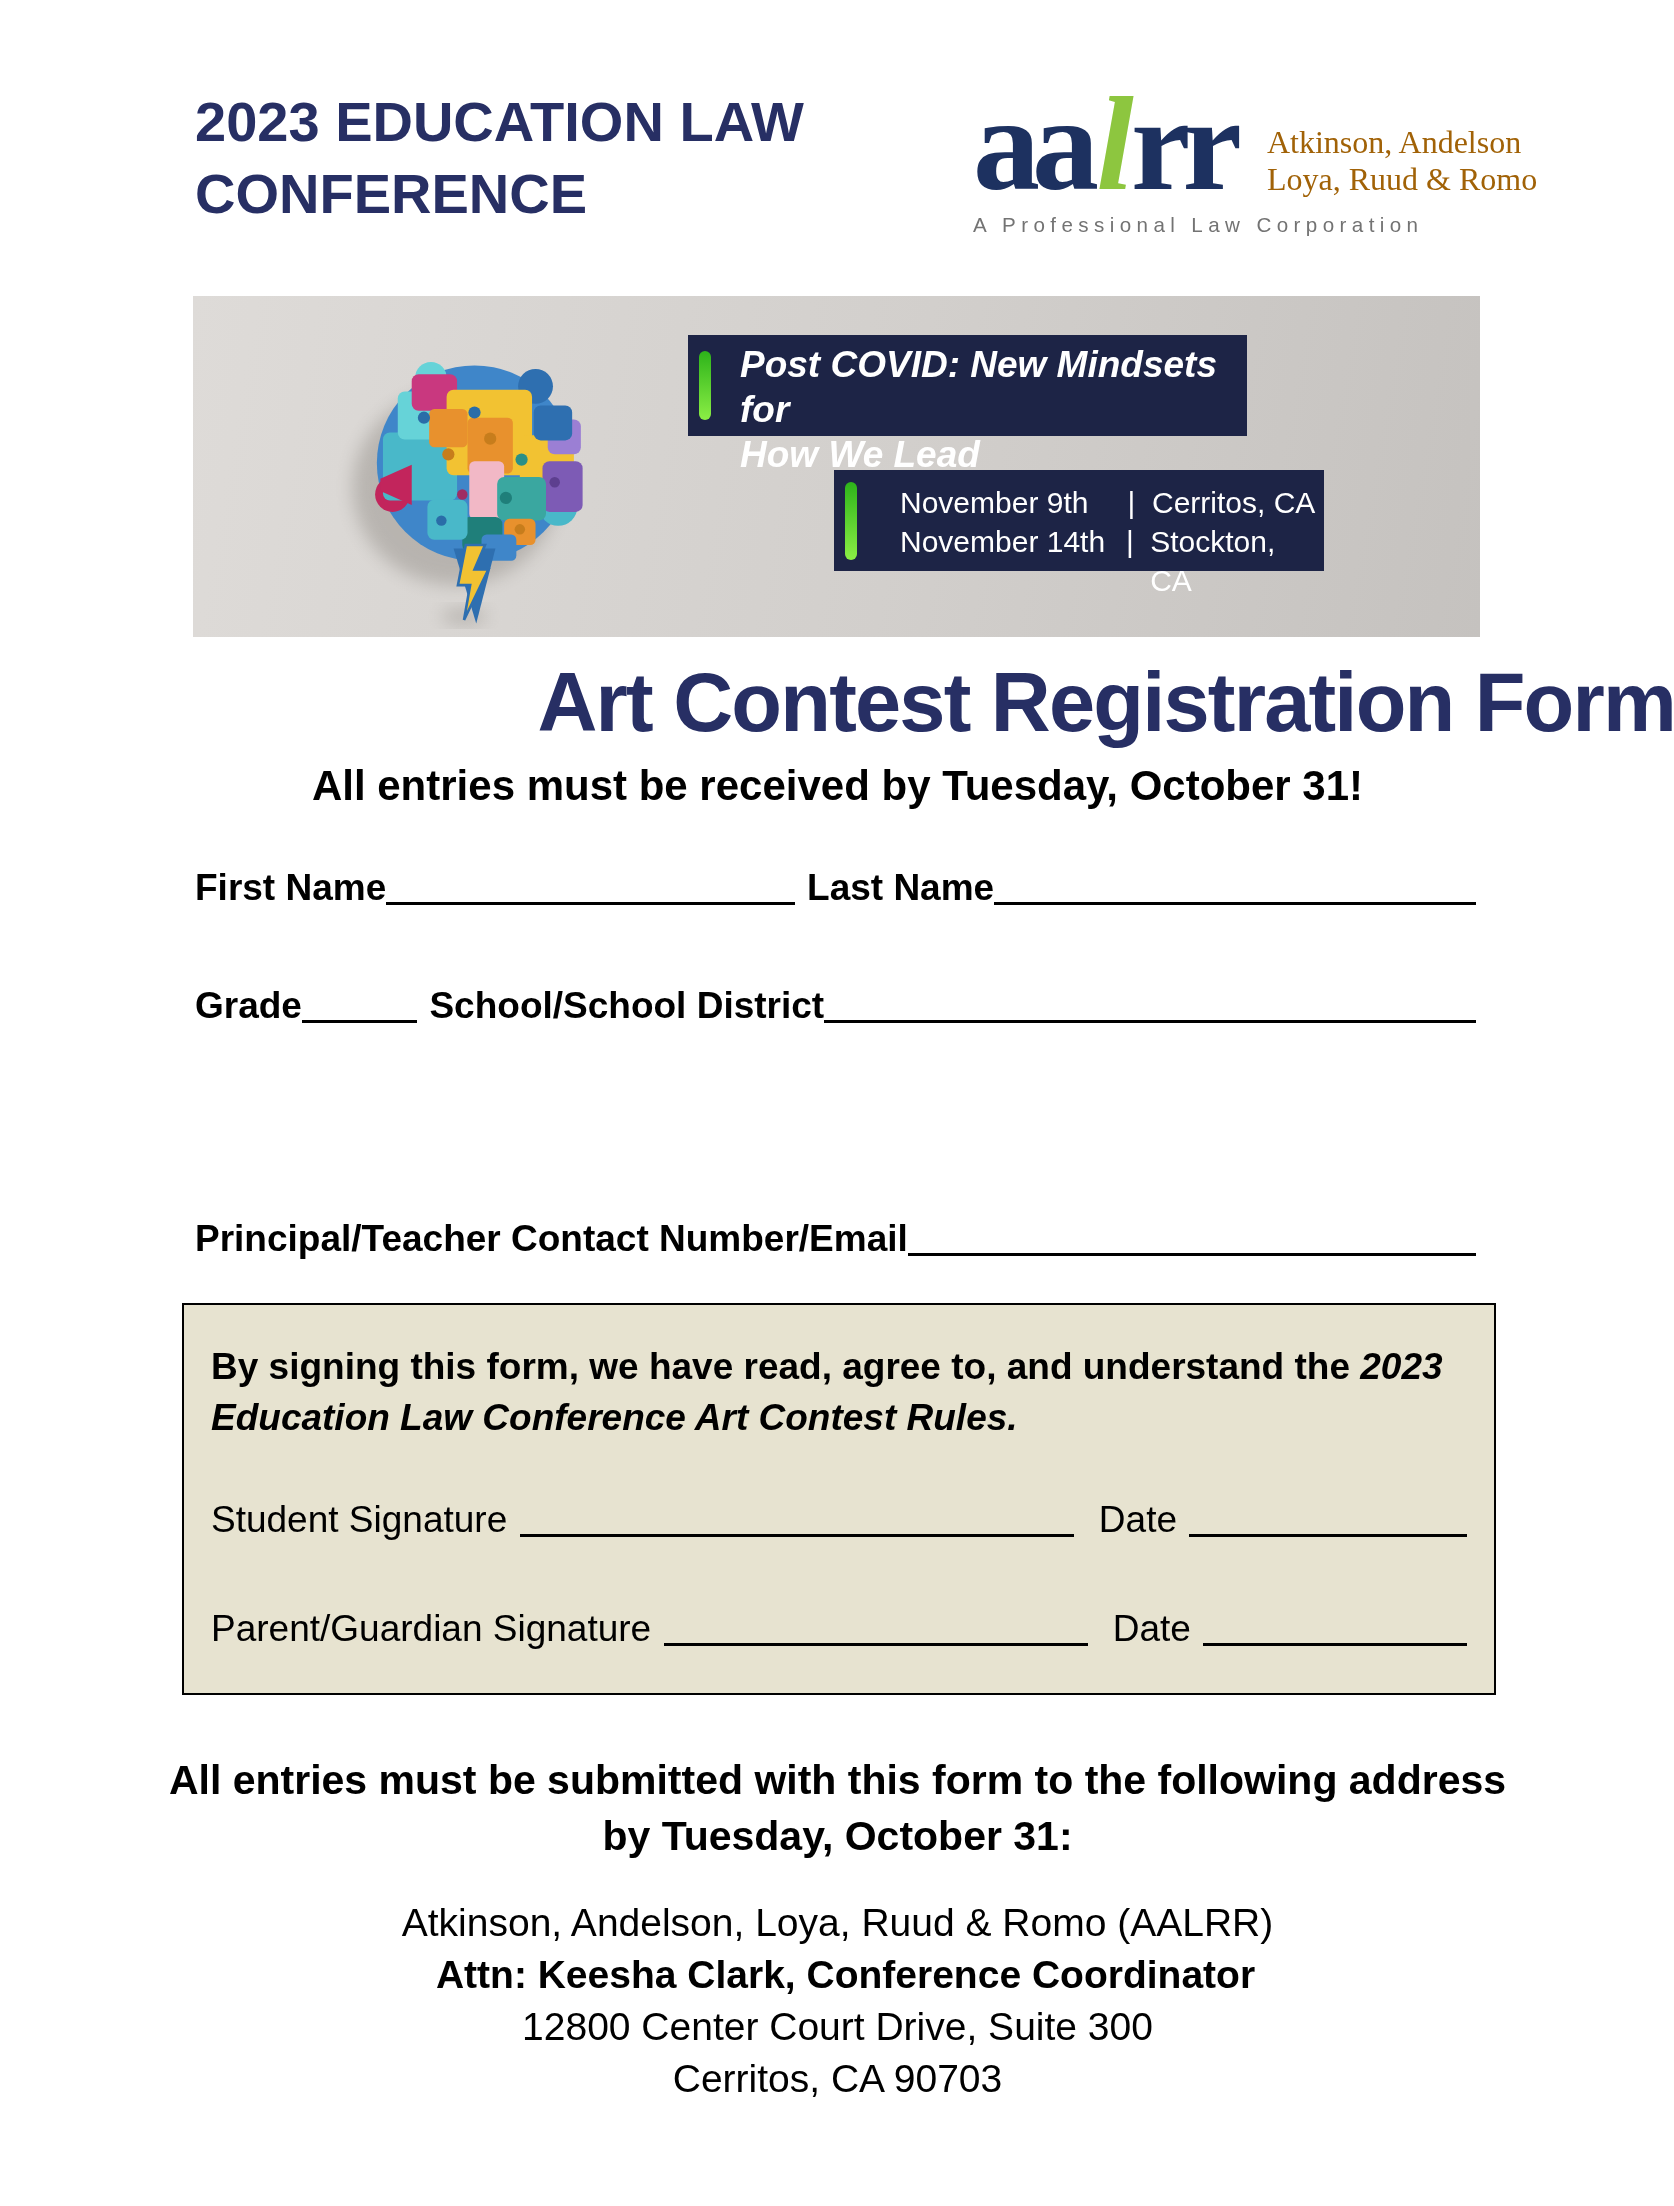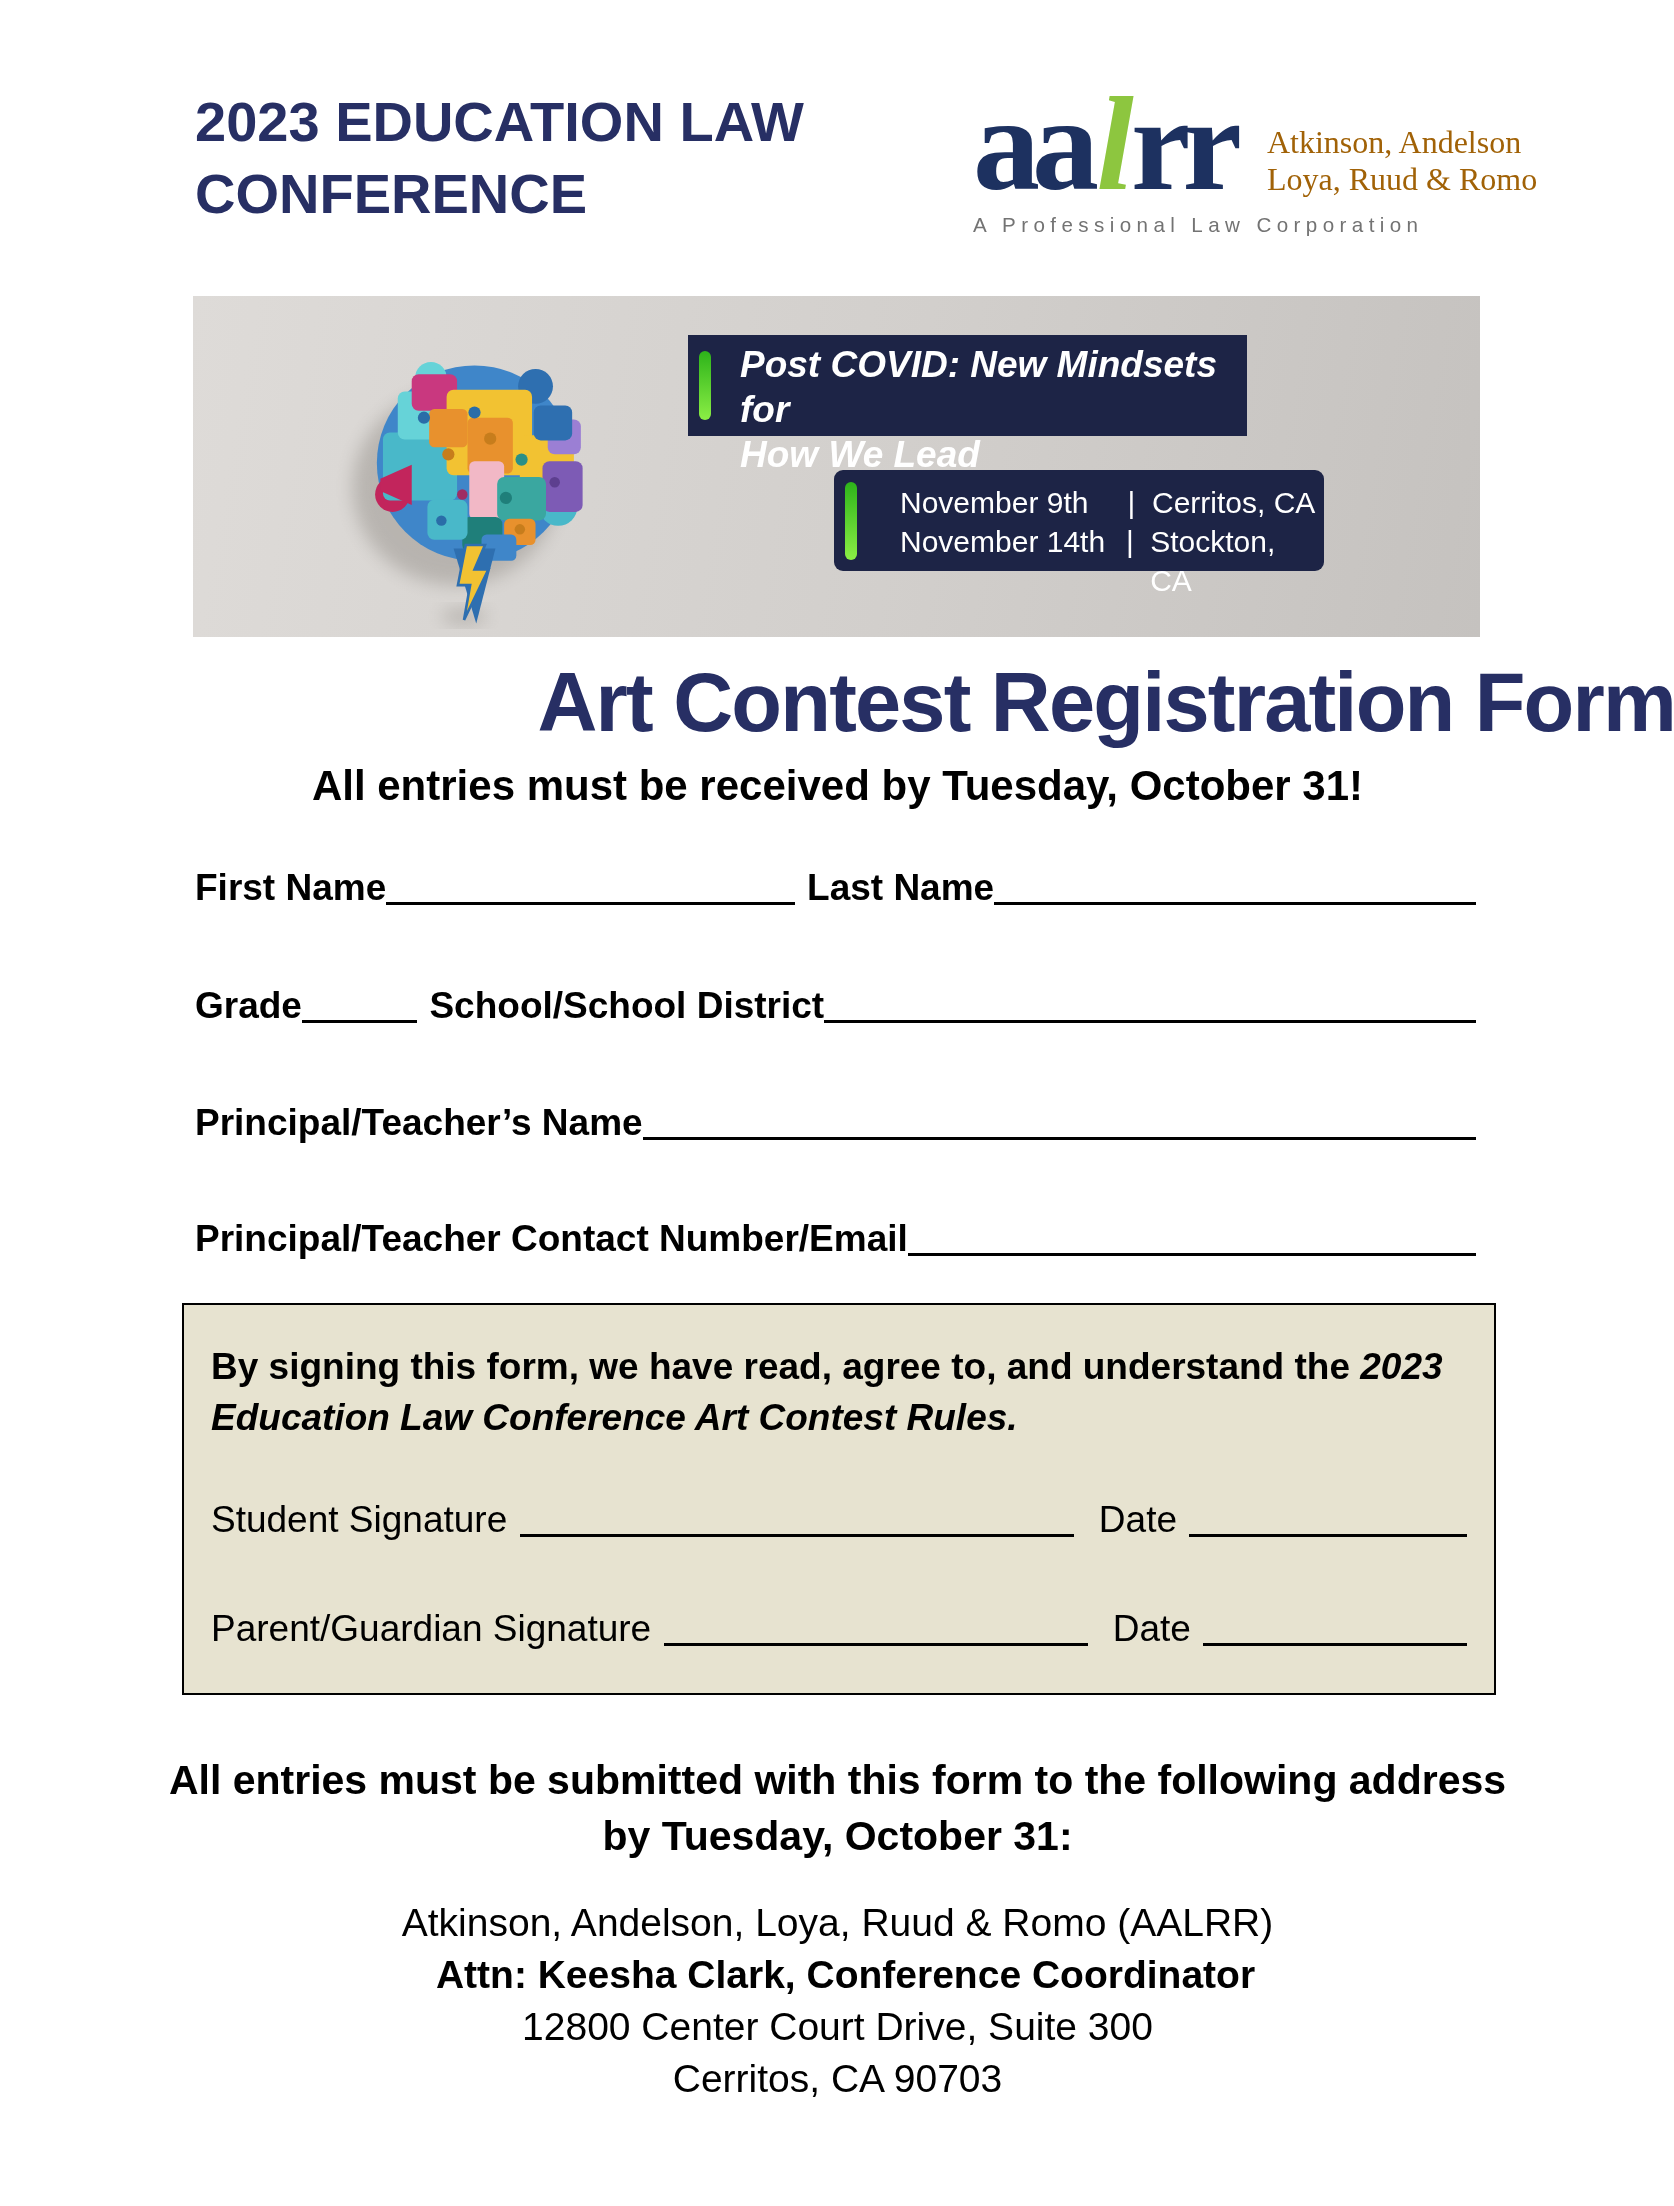--- a/index.html
+++ b/index.html
@@ -16,21 +16,21 @@
   .wordmark .green-l{color:#8dc63f;font-style:italic;padding:0 5.4px;}
   .firm{font-family:"Liberation Serif","DejaVu Serif",serif;color:#a16207;font-size:32px;
         line-height:37px;margin:36px 12px 0 16px;white-space:nowrap;}
   .tagline{margin-top:12.5px;font-size:20.6px;color:#737373;letter-spacing:5.4px;white-space:nowrap;}
 
   
   .banner{position:absolute;left:193px;top:296px;width:1287px;height:341px;overflow:hidden;
           background:linear-gradient(100deg,#dedbd8 0%,#d2cfcc 55%,#c5c2bf 100%);}
   .brain{position:absolute;left:142px;top:36px;width:279px;height:297px;}
   .topic-box{position:absolute;left:495px;top:39px;width:559px;height:101px;background:#1d2446;}
-  .dates-box{position:absolute;left:641px;top:174px;width:490px;height:101px;background:#1d2446;border-radius:9px;}
+  .dates-box{position:absolute;left:641px;top:174px;width:490px;height:101px;background:#1d2446;}
   .accent-bar{position:absolute;left:10.7px;width:12.5px;border-radius:7.2px;
               background:linear-gradient(180deg,#2db31a 0%,#8bee45 100%);}
   .topic-box .accent-bar{top:16px;height:69px;}
   .dates-box .accent-bar{top:11.6px;height:78px;}
   .topic-text{margin:7.2px 0 0 52px;color:#fff;font-weight:700;font-style:italic;
               font-size:37px;line-height:45px;}
   .dates-rows{margin:12.5px 0 0 66px;color:#fff;font-size:30px;line-height:39px;}
   .date-row{display:flex;}
   .date-col{width:211px;}
   .pipe-col{width:41px;text-align:center;}
@@ -173,24 +173,20 @@
     <span class="fill grow2"></span>
   </div>
 
   <div class="field-row row2">
     <span>Grade</span>
     <span class="fill grade-fill"></span>
     <span class="label-gap">School/School District</span>
     <span class="fill grow"></span>
   </div>
 
-  <div class="field-row row3">
-    <span>Principal/Teacher’s Name</span>
-    <span class="fill grow"></span>
-  </div>
 
   <div class="field-row row4">
     <span>Principal/Teacher Contact Number/Email</span>
     <span class="fill grow"></span>
   </div>
 
   <div class="sig-box">
     <div class="agreement">
       <span>By signing this form, we have read, agree to, and understand the </span><span class="italic">2023 Education Law Conference Art Contest Rules.</span>
     </div>

